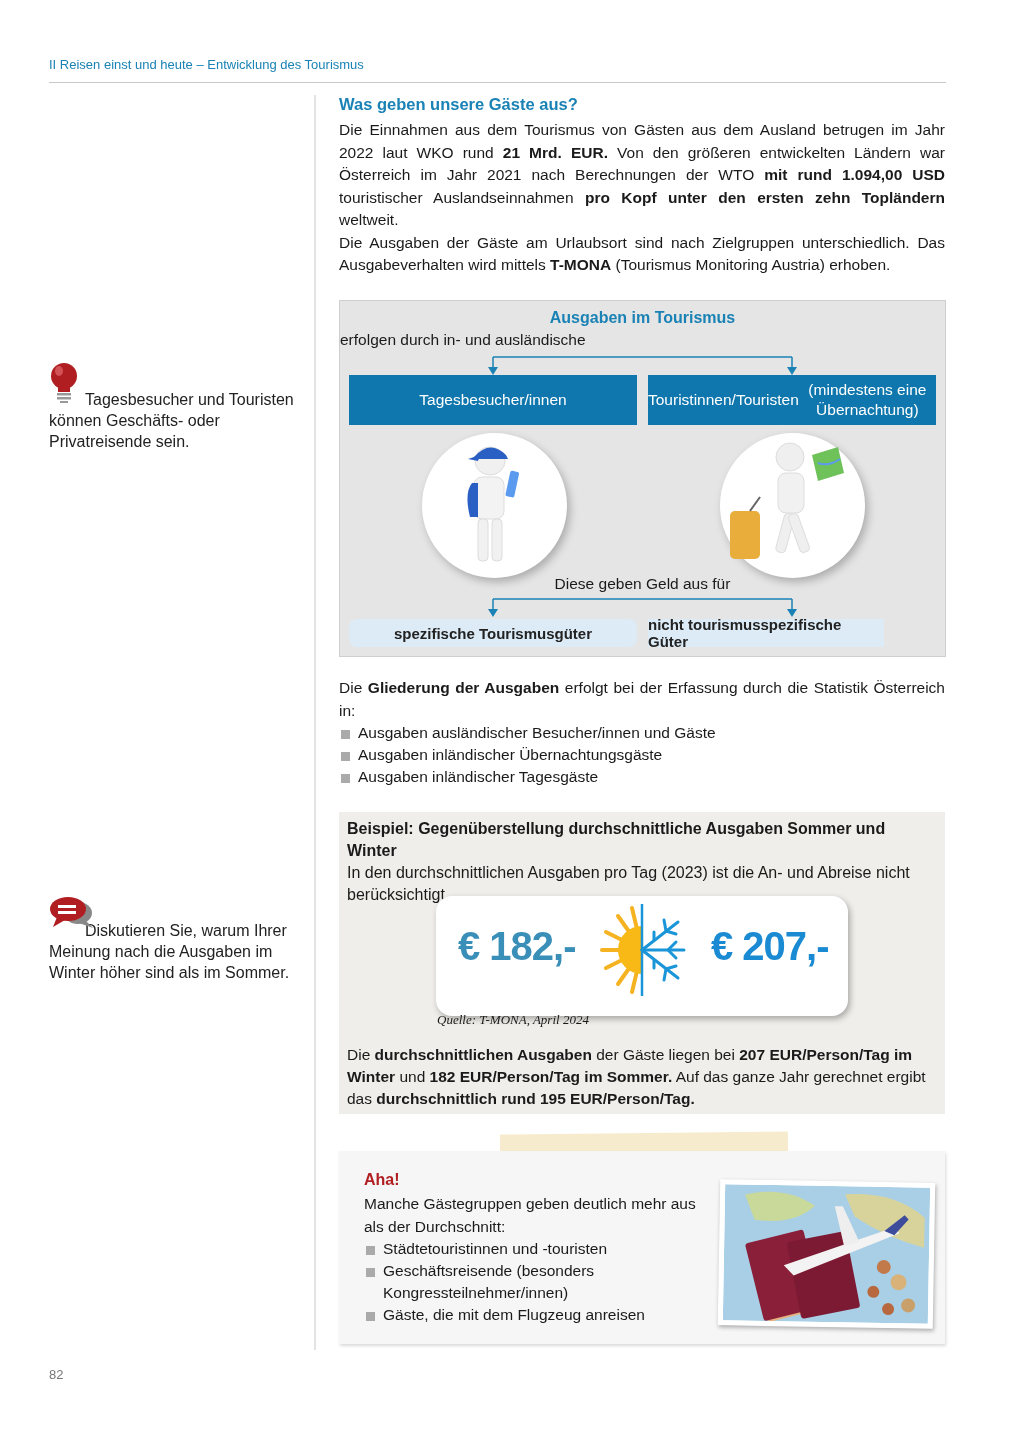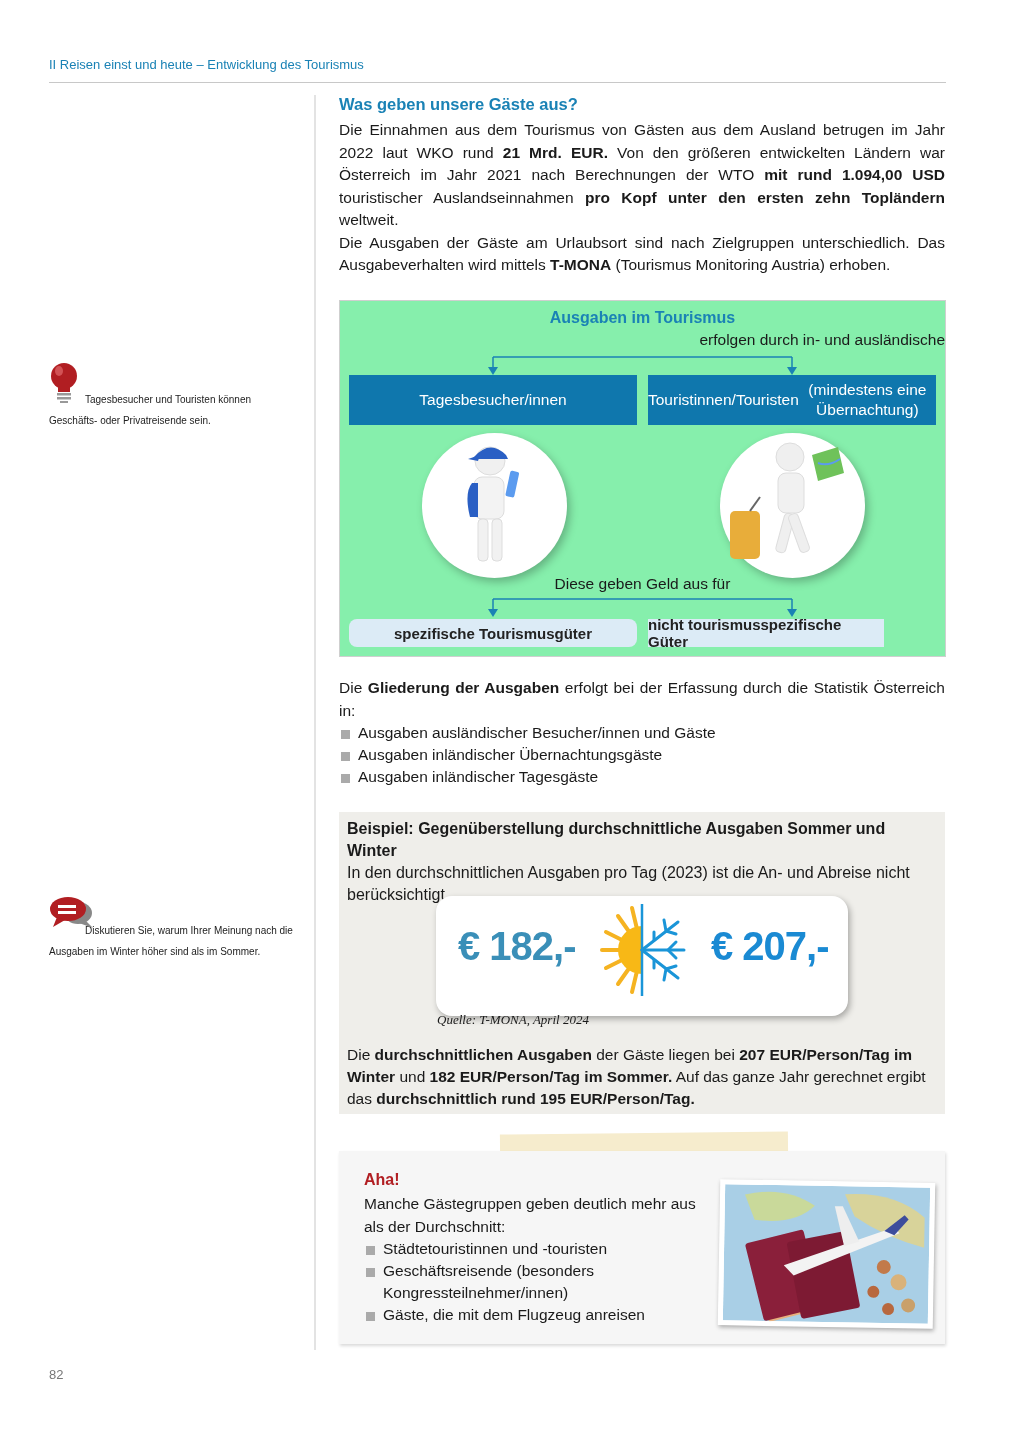--- a/index.html
+++ b/index.html
@@ -3,33 +3,33 @@
 <meta charset="utf-8">
 <style>
   html, body { margin: 0; padding: 0; background: #ffffff; }
   body { width: 1018px; height: 1440px; position: relative; overflow: hidden;
          font-family: "Liberation Sans", sans-serif; color: #1a1a1a; }
   .header { position: absolute; left: 49px; top: 57px; font-size: 13px; color: #1a82b5; }
   .header-rule { position: absolute; left: 49px; top: 82px; width: 897px; height: 1px; background: #c8c8c8; }
   .col-rule { position: absolute; left: 314px; top: 95px; width: 2px; height: 1255px; background: #e3e3e3; }
   .page-number { position: absolute; left: 49px; top: 1367px; font-size: 13px; color: #777; }
 
-  .margin-note { position: absolute; left: 49px; width: 245px; font-size: 10px; line-height: 21px; color: #222; }
+  .margin-note { position: absolute; left: 49px; width: 245px; font-size: 16px; line-height: 21px; color: #222; }
   .margin-note .icon { position: absolute; left: 0; top: 0; }
   .margin-note .text { text-indent: 36px; }
 
   .main { position: absolute; left: 339px; width: 606px; }
   h2.section-title { margin: 0; font-size: 16.5px; color: #1a82b5; font-weight: bold; }
   p.body { margin: 0; font-size: 15.5px; line-height: 22.5px; text-align: justify; }
   b { font-weight: bold; }
 
   .diagram { position: absolute; left: 339px; top: 300px; width: 605px; height: 355px;
-             border: 1px solid #cfcfcf; background: #86efac; }
+             border: 1px solid #cfcfcf; background: #e5e5e5; }
   .diagram .title { position: absolute; left: 0; width: 100%; top: 8px; text-align: center; font-size: 16px; font-weight: bold; color: #1a82b5; }
-  .diagram .subtitle { position: absolute; left: 0; width: 100%; top: 30px; text-align: right; font-size: 15.5px; }
+  .diagram .subtitle { position: absolute; left: 0; width: 100%; top: 30px; text-align: left; font-size: 15.5px; }
   .diagram .box-dark { position: absolute; top: 74px; height: 50px; background: #0f77ad; color: #fff; font-size: 15.5px;
              display: flex; align-items: center; justify-content: center; text-align: center; line-height: 20px; }
   .diagram .box-light { position: absolute; top: 318px; height: 28px; background: #dcebf6; font-size: 15px; font-weight: bold;
              display: flex; align-items: center; justify-content: center; color: #222; }
   .diagram .mid-text { position: absolute; left: 0; width: 100%; top: 274px; text-align: center; font-size: 15.5px; }
   .diagram .circle { position: absolute; top: 132px; width: 145px; height: 145px; border-radius: 50%; background: #fff;
              box-shadow: 3px 4px 8px rgba(0,0,0,0.25); }
 
   ul.squares { list-style: none; margin: 0; padding: 0; }
   ul.squares li { position: relative; padding-left: 19px; font-size: 15.5px; line-height: 22px; }

